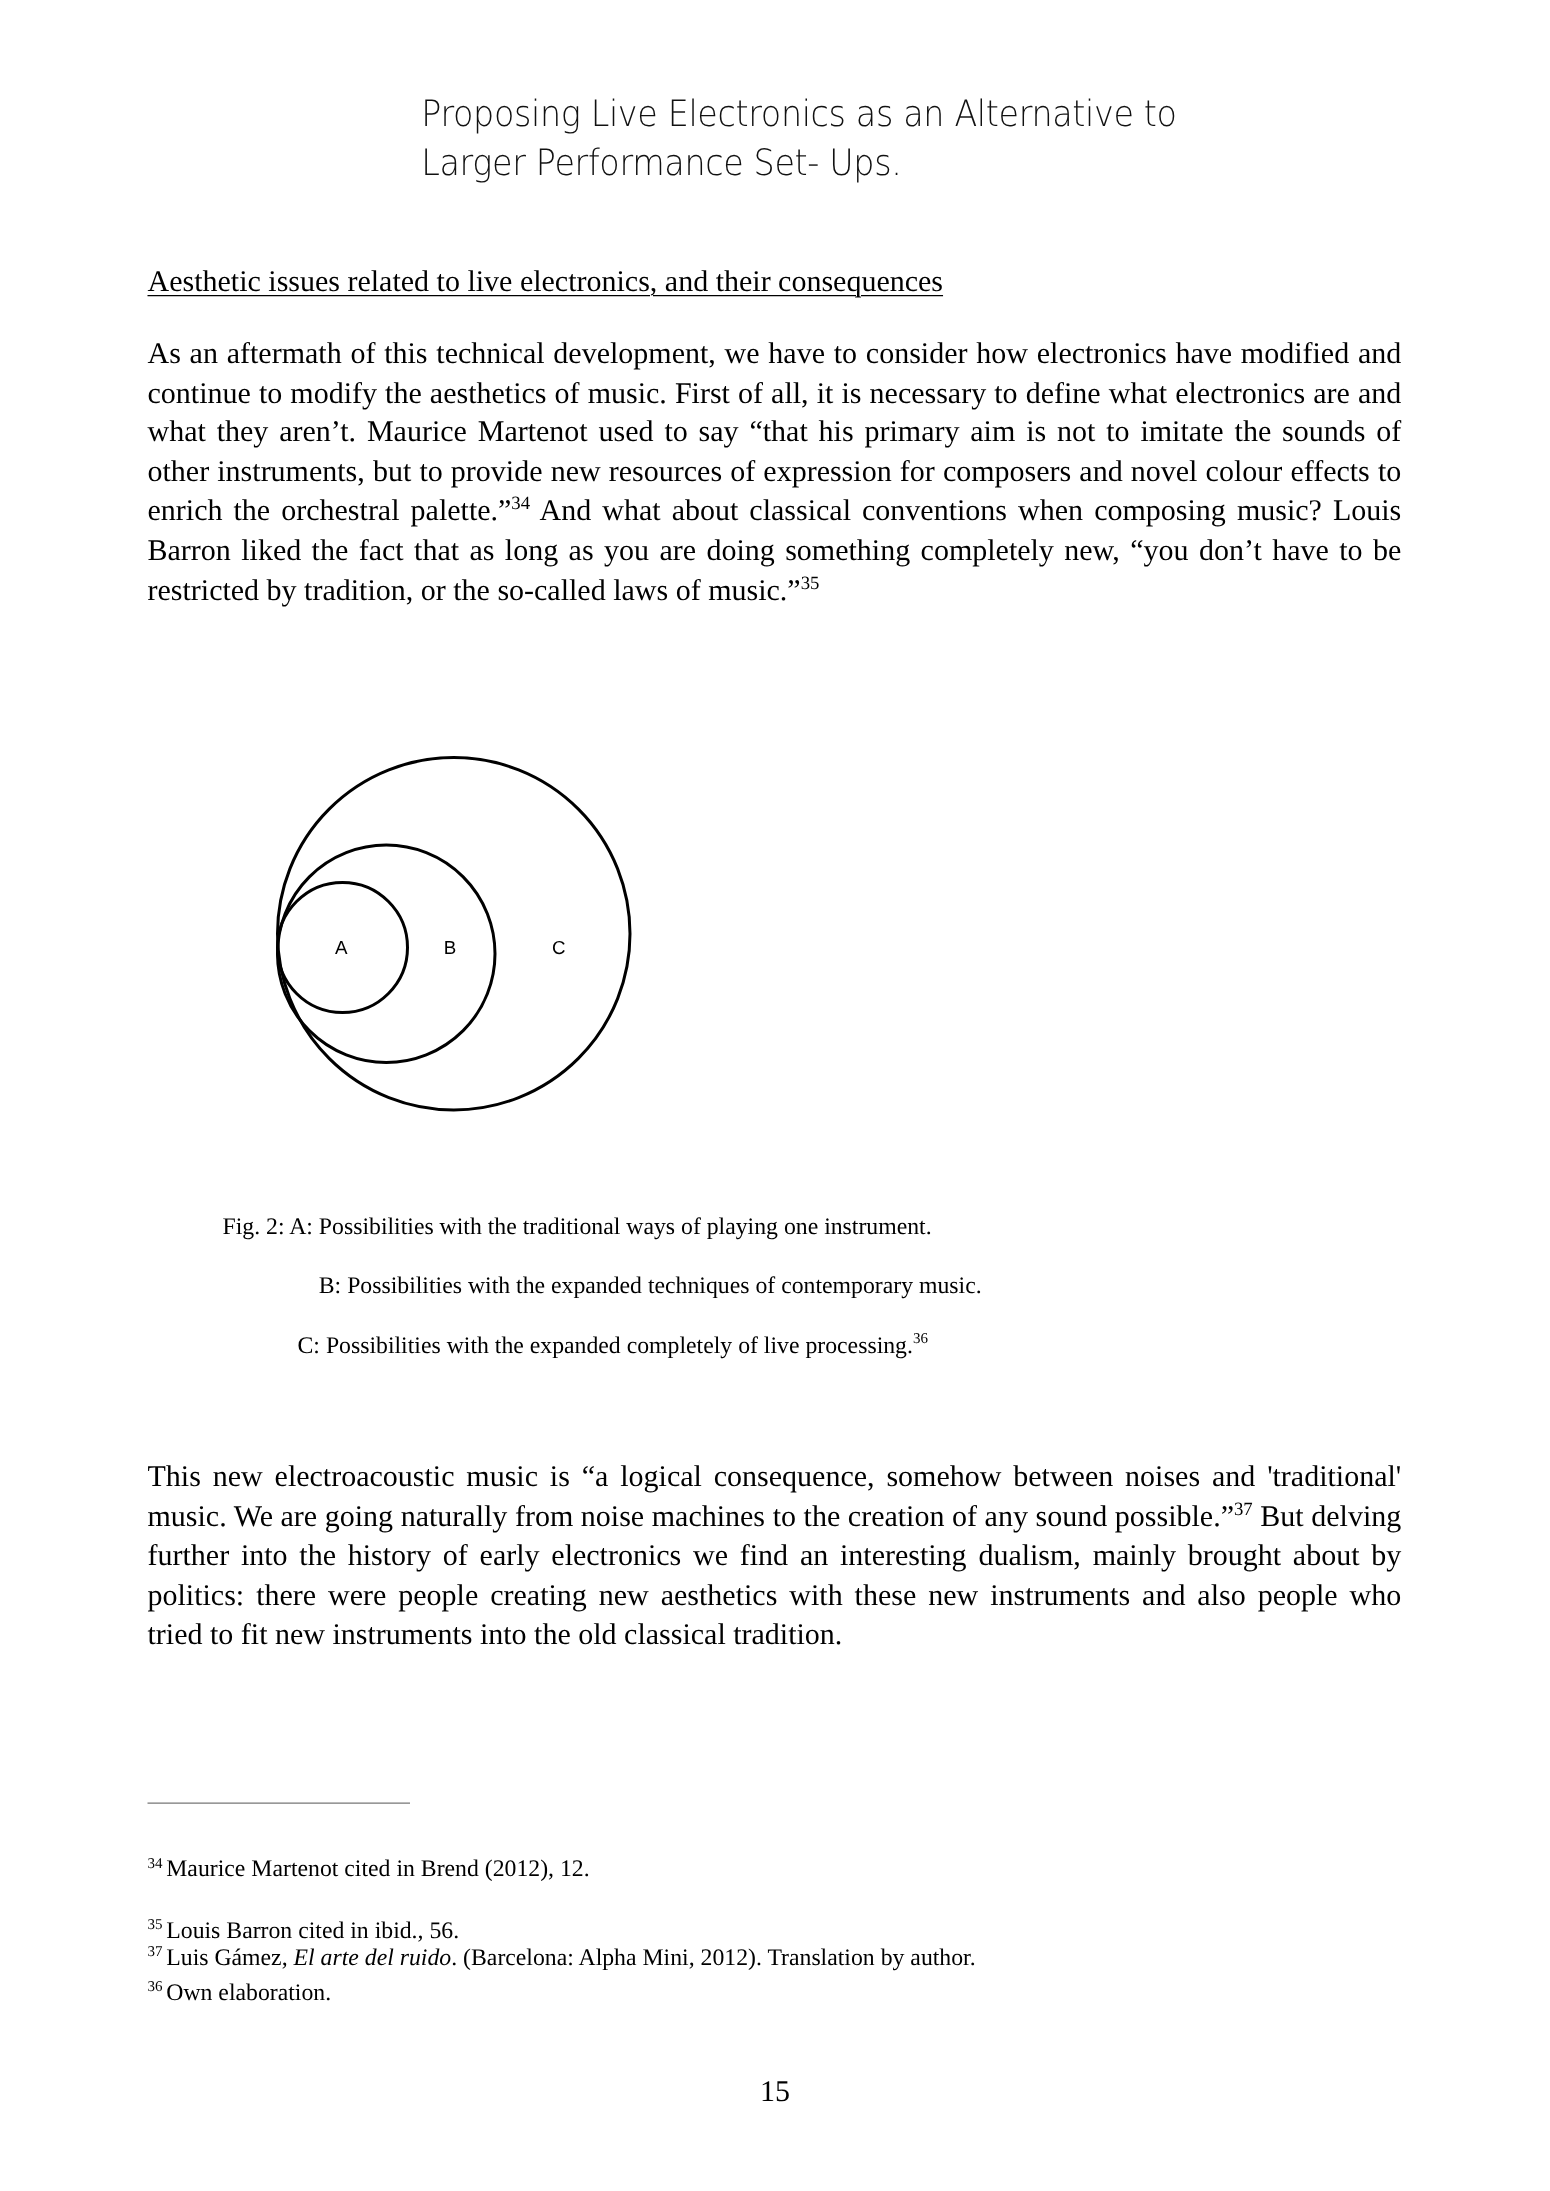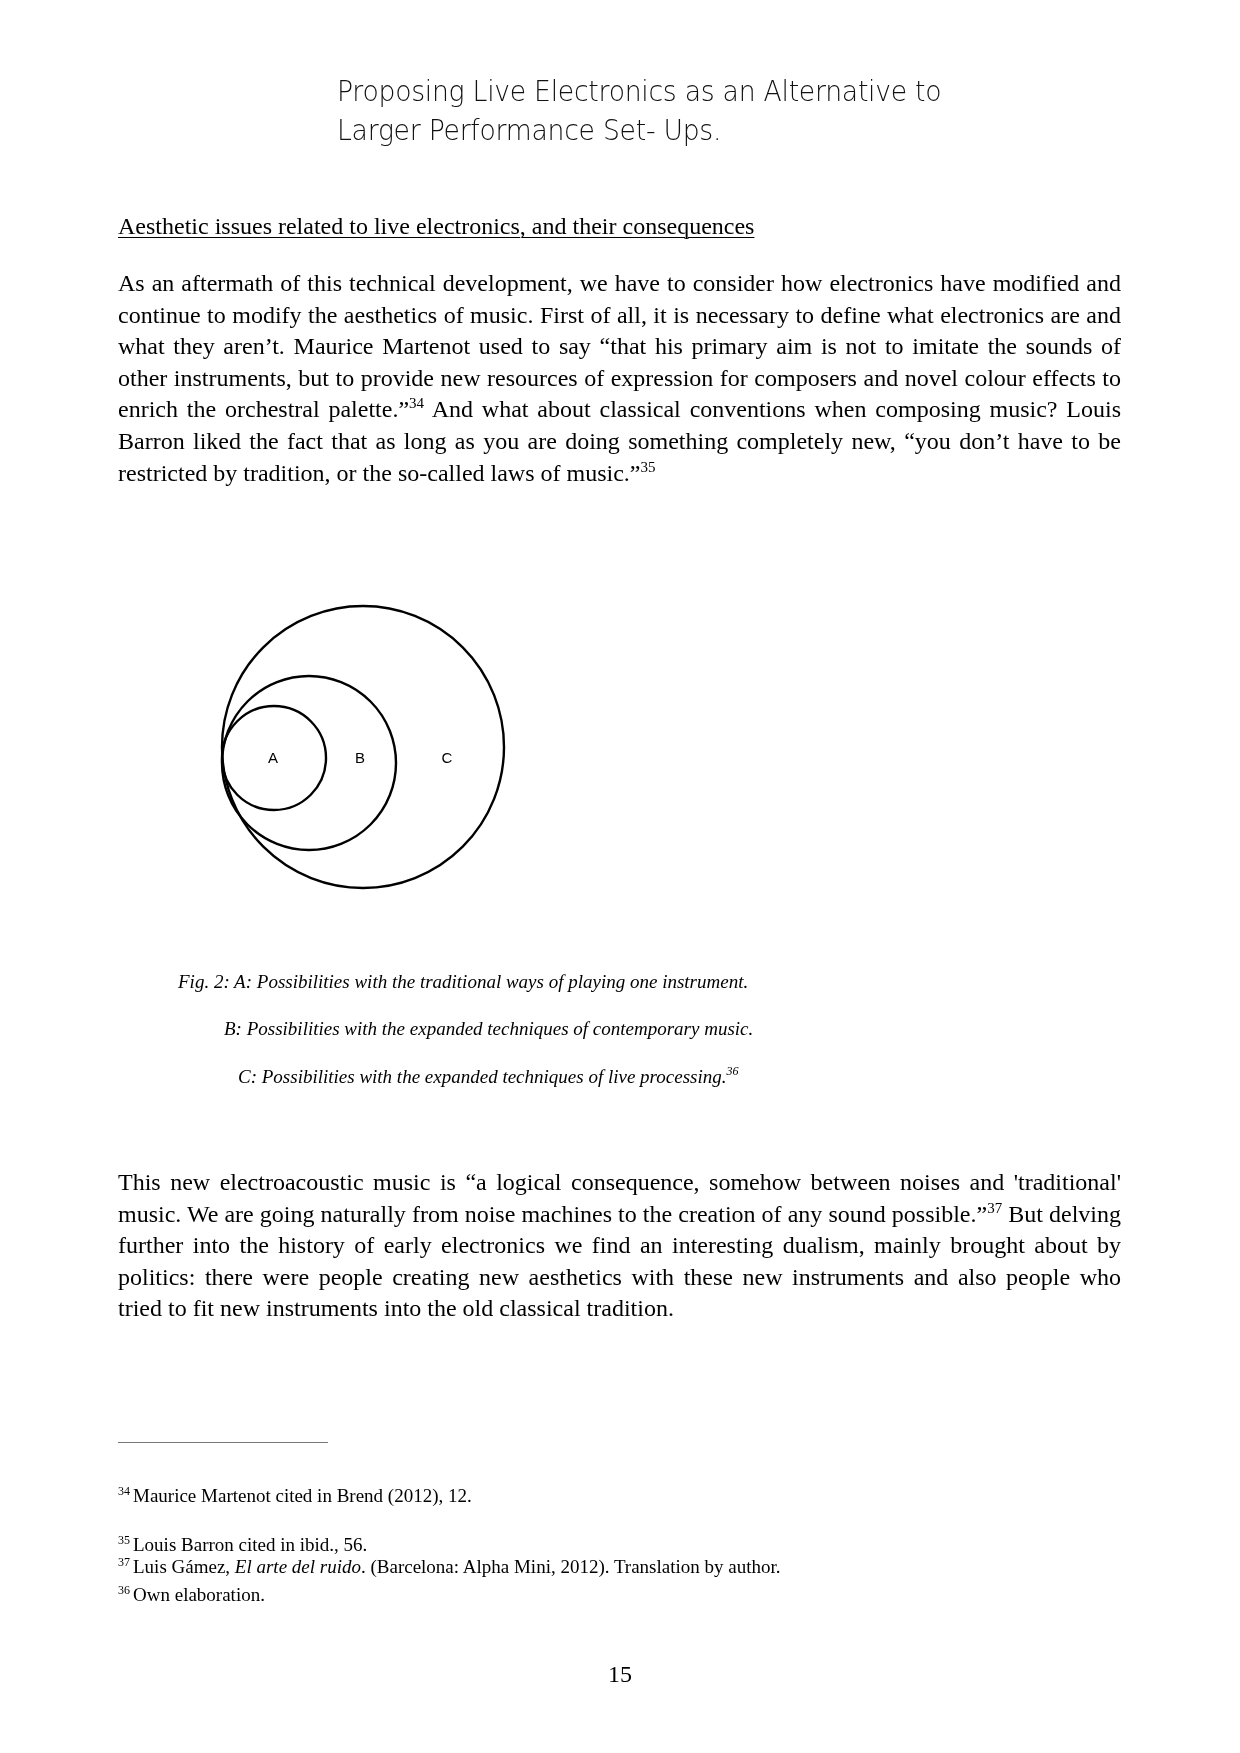--- a/index.html
+++ b/index.html
@@ -19,25 +19,25 @@
   .para {
     left: 118px; width: 1003px; font-size: 24px; line-height: 31.6px;
     text-align: justify;
   }
   .para-1 { top: 246px; }
   .para-2 { top: 1145px; }
   sup.fn { font-size: 15px; line-height: 0; vertical-align: 9px; }
   .figure { left: 0; top: 0; width: 1240px; height: 1753px; pointer-events: none; }
   .fig-label { font-family: "Liberation Sans", sans-serif; font-size: 15px; }
   .caption {
-    font-size: 19px; font-style: italic; line-height: 24px; white-space: nowrap;
+    font-size: 19px; line-height: 24px; white-space: nowrap;
   }
   .caption sup { font-size: 12px; vertical-align: 8px; line-height: 0; }
   .cap-a { left: 178px; top: 948px; }
-  .cap-b { left: 224px; top: 995px; }
+  .cap-b { left: 255px; top: 995px; }
   .cap-c { left: 238px; top: 1043px; }
   .fn-rule { left: 118px; top: 1442px; width: 210px; height: 0; border-top: 1px solid #777; }
   .footnote { left: 118px; font-size: 19px; line-height: 24px; white-space: nowrap; font-family: Liberation Serif, serif; }
   .footnote sup { font-size: 12px; vertical-align: 7px; line-height: 0; margin-right: 3px; }
   .fn-34 { top: 1462px; }
   .fn-35 { top: 1511px; }
   .fn-36 { top: 1561px; }
   .fn-37 { top: 1533px; }
   .page-number { left: 600px; top: 1638px; width: 40px; text-align: center; font-size: 24px; line-height: 28px; }
 </style>
@@ -60,21 +60,21 @@
   <circle cx="309" cy="763" r="87" fill="none" stroke="#000" stroke-width="2.4"></circle>
   <circle cx="274" cy="758" r="52" fill="none" stroke="#000" stroke-width="2.4"></circle>
   <text class="fig-label" x="273" y="763" text-anchor="middle">A</text>
   <text class="fig-label" x="360" y="763" text-anchor="middle">B</text>
   <text class="fig-label" x="447" y="763" text-anchor="middle">C</text>
 </svg>
 
 <div class="abs serif caption cap-a">Fig. 2:  A: Possibilities with the traditional ways of playing one instrument.</div>
 <div class="abs serif caption cap-b">B: Possibilities with the expanded techniques of contemporary music.</div>
 <div class="abs serif caption cap-c">
-  <span>C: Possibilities with the expanded techniques of live processing.</span><sup>36</sup>
+  <span>C: Possibilities with the expanded completely of live processing.</span><sup>36</sup>
 </div>
 
 <div class="abs serif para para-2">
   <span>This new electroacoustic music is “a logical consequence, somehow between noises and 'traditional' music. We are going naturally from noise machines to the creation of any sound possible.”</span><sup class="fn">37</sup><span> But delving further into the history of early electronics we find an interesting dualism, mainly brought about by politics: there were people creating new aesthetics with these new instruments and also people who tried to fit new instruments into the old classical tradition.</span>
 </div>
 
 <div class="abs fn-rule"></div>
 
 <div class="abs serif footnote fn-34">
   <sup>34</sup><span>Maurice Martenot cited in Brend (2012), 12.</span>

